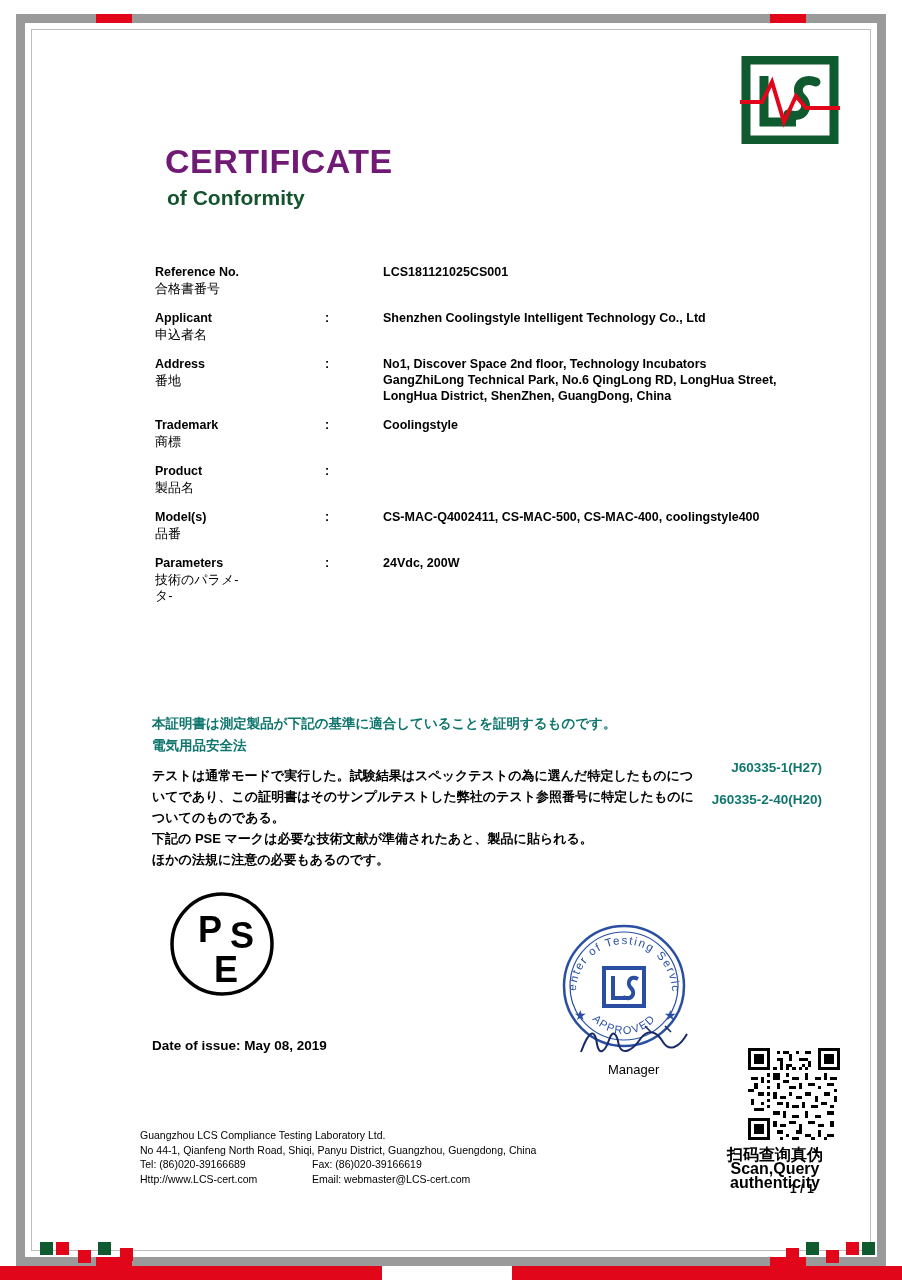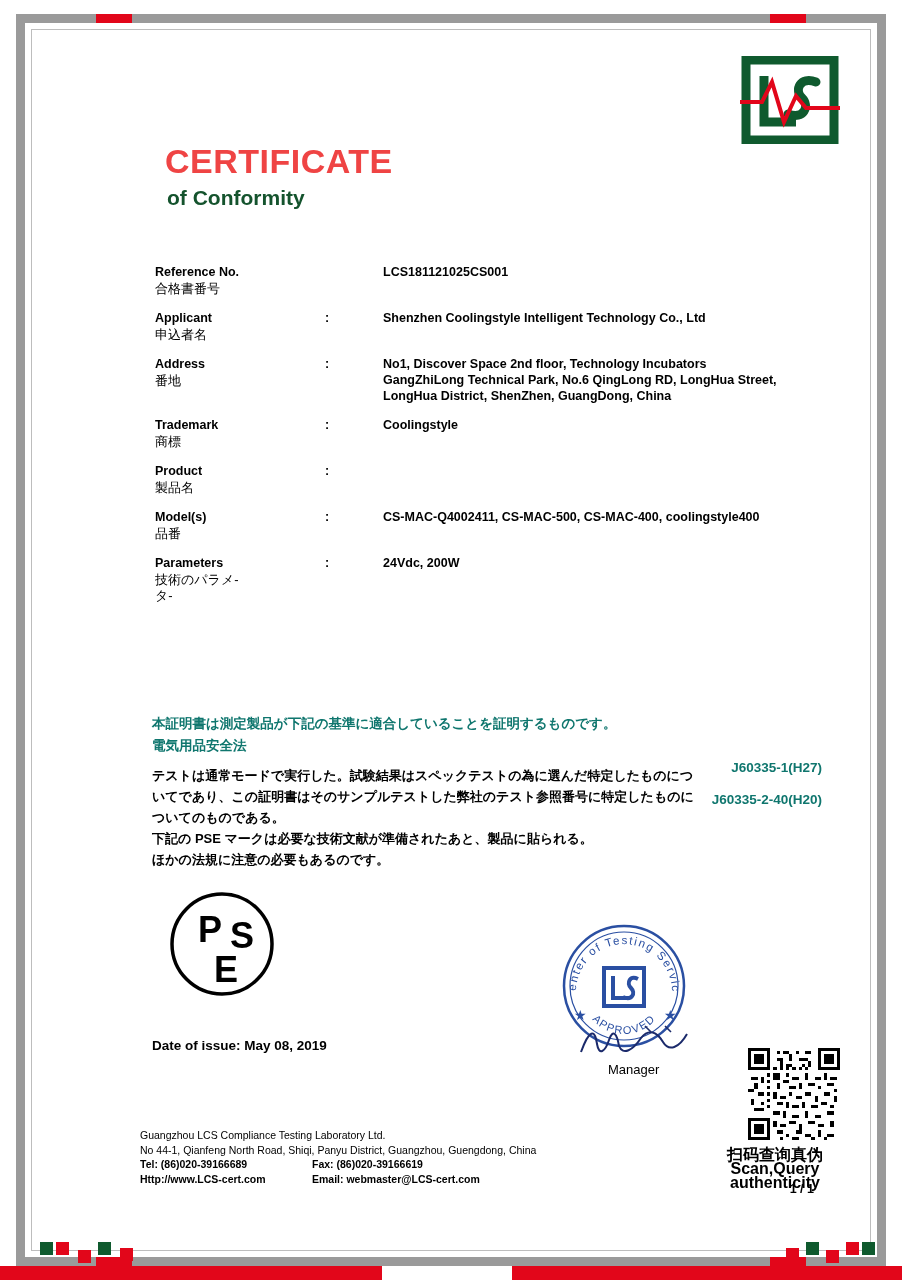--- a/index.html
+++ b/index.html
@@ -89,21 +89,21 @@
     height: 88px;
   }
 
   
   .title {
     position: absolute;
     left: 165px; top: 142px;
     font-size: 34px;
     font-weight: bold;
     letter-spacing: 0.5px;
-    color: #ef4444;
+    color: #701a75;
     text-align: center;
   }
   .subtitle {
     position: absolute;
     left: 167px; top: 186px;
     font-size: 21px;
     font-weight: bold;
     color: #14532d;
   }
 
@@ -248,21 +248,21 @@
 
   
   .footer {
     position: absolute;
     left: 140px;
     top: 1128px;
     font-size: 10.5px;
     line-height: 14.5px;
     color: #000;
   }
-  .footer .frow { display: flex; font-weight: bold; }
+  .footer .frow { display: flex; }
   .footer .fcol1 { width: 172px; flex: 0 0 172px; }
 </style>
 </head>
 <body>
 
 <div class="page">
 
   <svg class="watermark" viewBox="0 0 838 900">
     <g fill="#c9cfcb">
 

